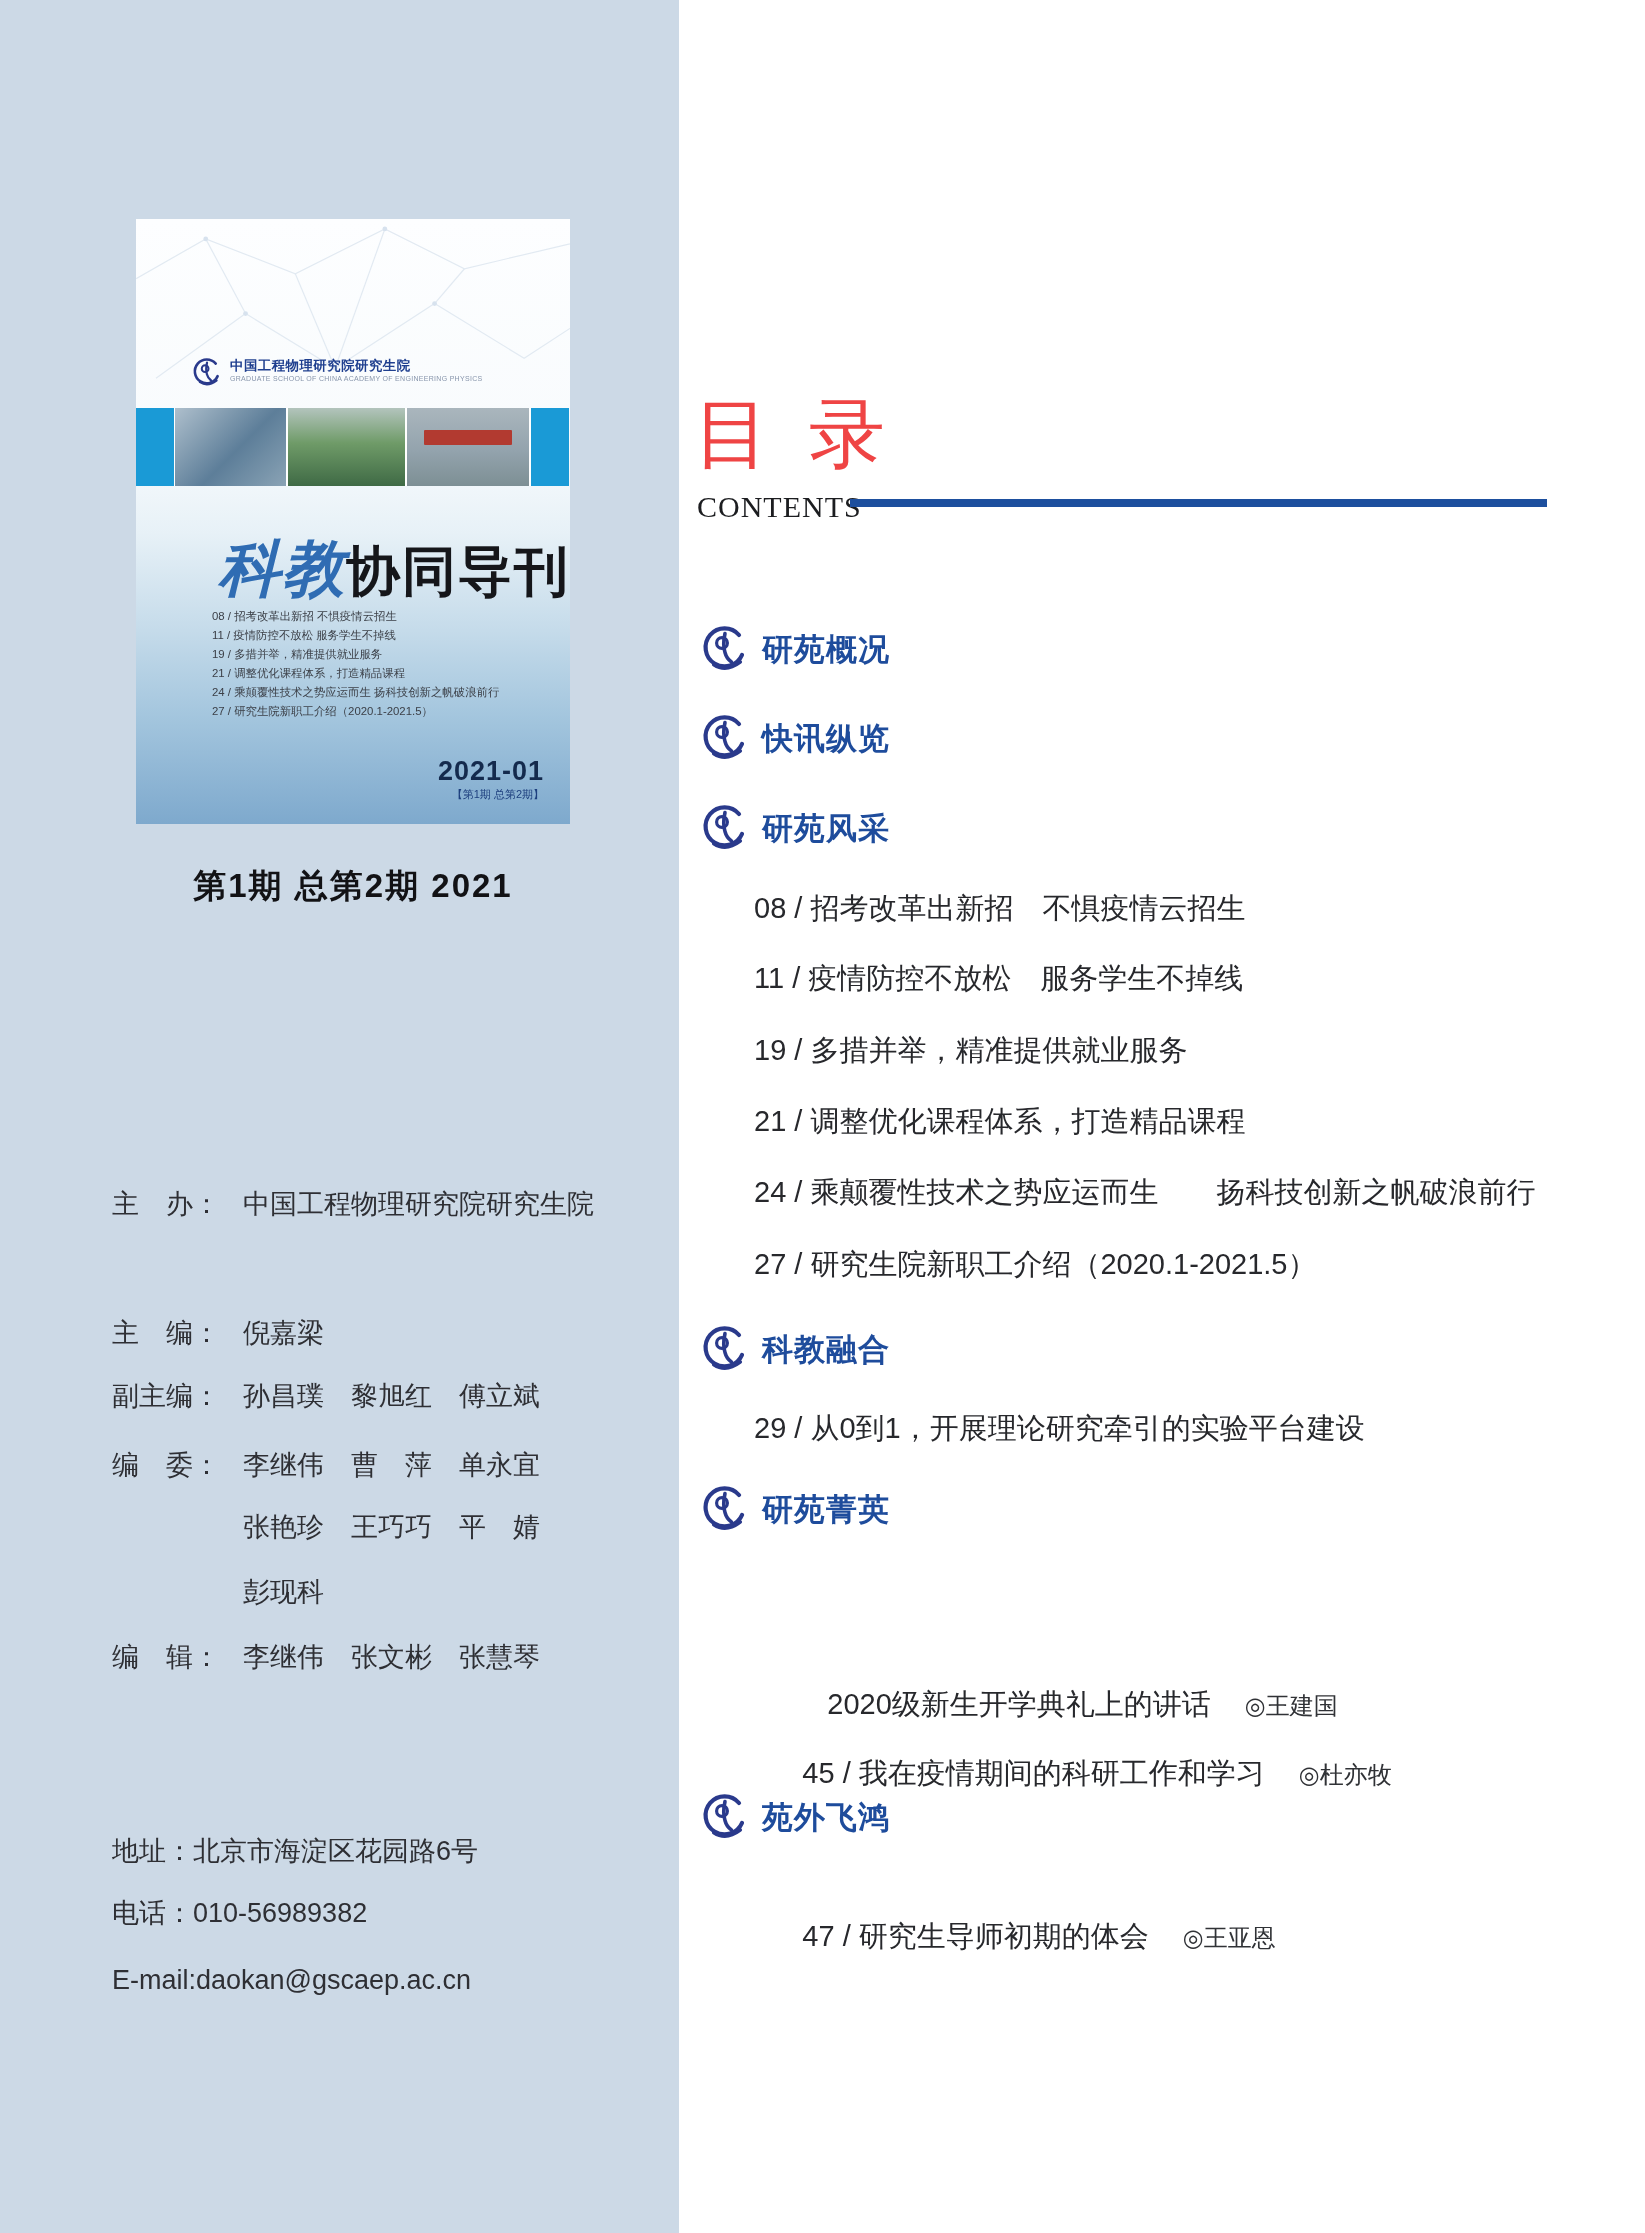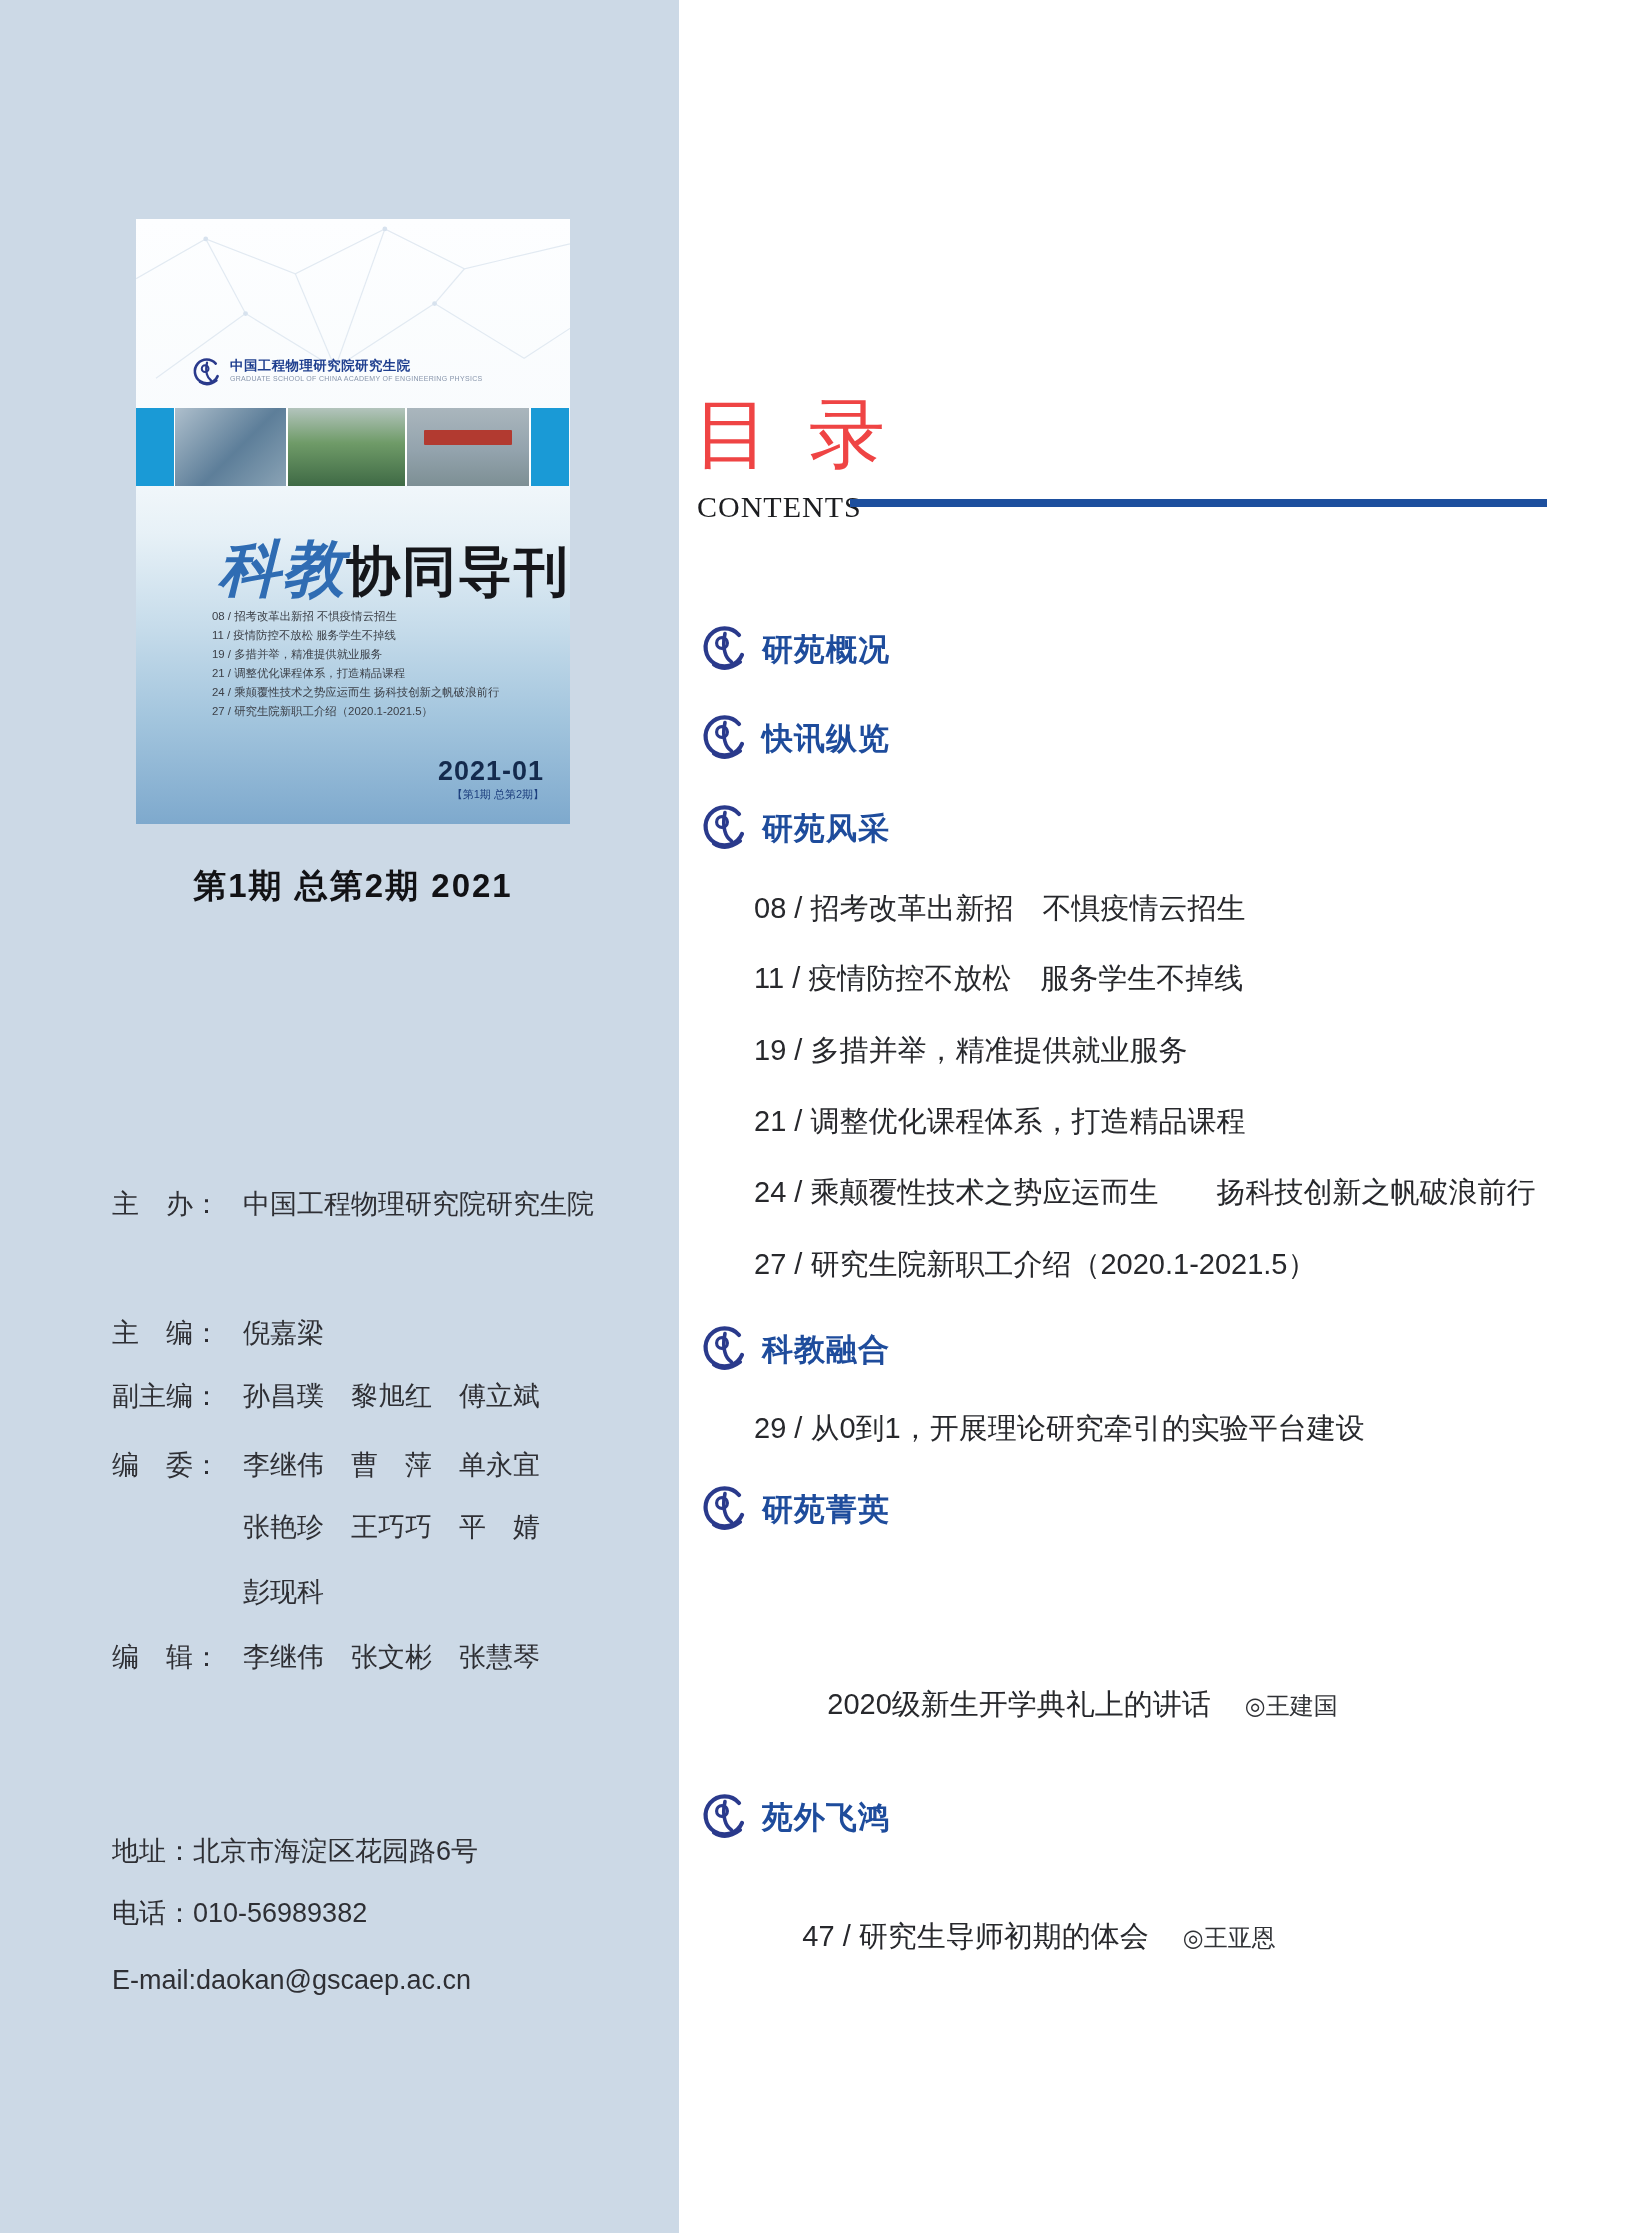--- a/index.html
+++ b/index.html
@@ -213,20 +213,23 @@
     <div class="sec" style="top:1486px">
       <svg class="logo-icon" width="48" height="48" viewBox="0 0 48 48">
           <use href="#gs-logo"></use>
         </svg>
       <span class="label">研苑菁英</span>
     </div>
 
     <div class="entry indent" style="top:1641px">
       <span>2020级新生开学典礼上的讲话</span><span class="author">◎王建国</span>
     </div>
+    <div class="entry" style="top:1710px">
+      <span>45 / 我在疫情期间的科研工作和学习</span><span class="author">◎杜亦牧</span>
+    </div>
 
     <div class="sec" style="top:1794px">
       <svg class="logo-icon" width="48" height="48" viewBox="0 0 48 48">
           <use href="#gs-logo"></use>
         </svg>
       <span class="label">苑外飞鸿</span>
     </div>
 
     <div class="entry" style="top:1873px">
       <span>47 / 研究生导师初期的体会</span><span class="author">◎王亚恩</span>

